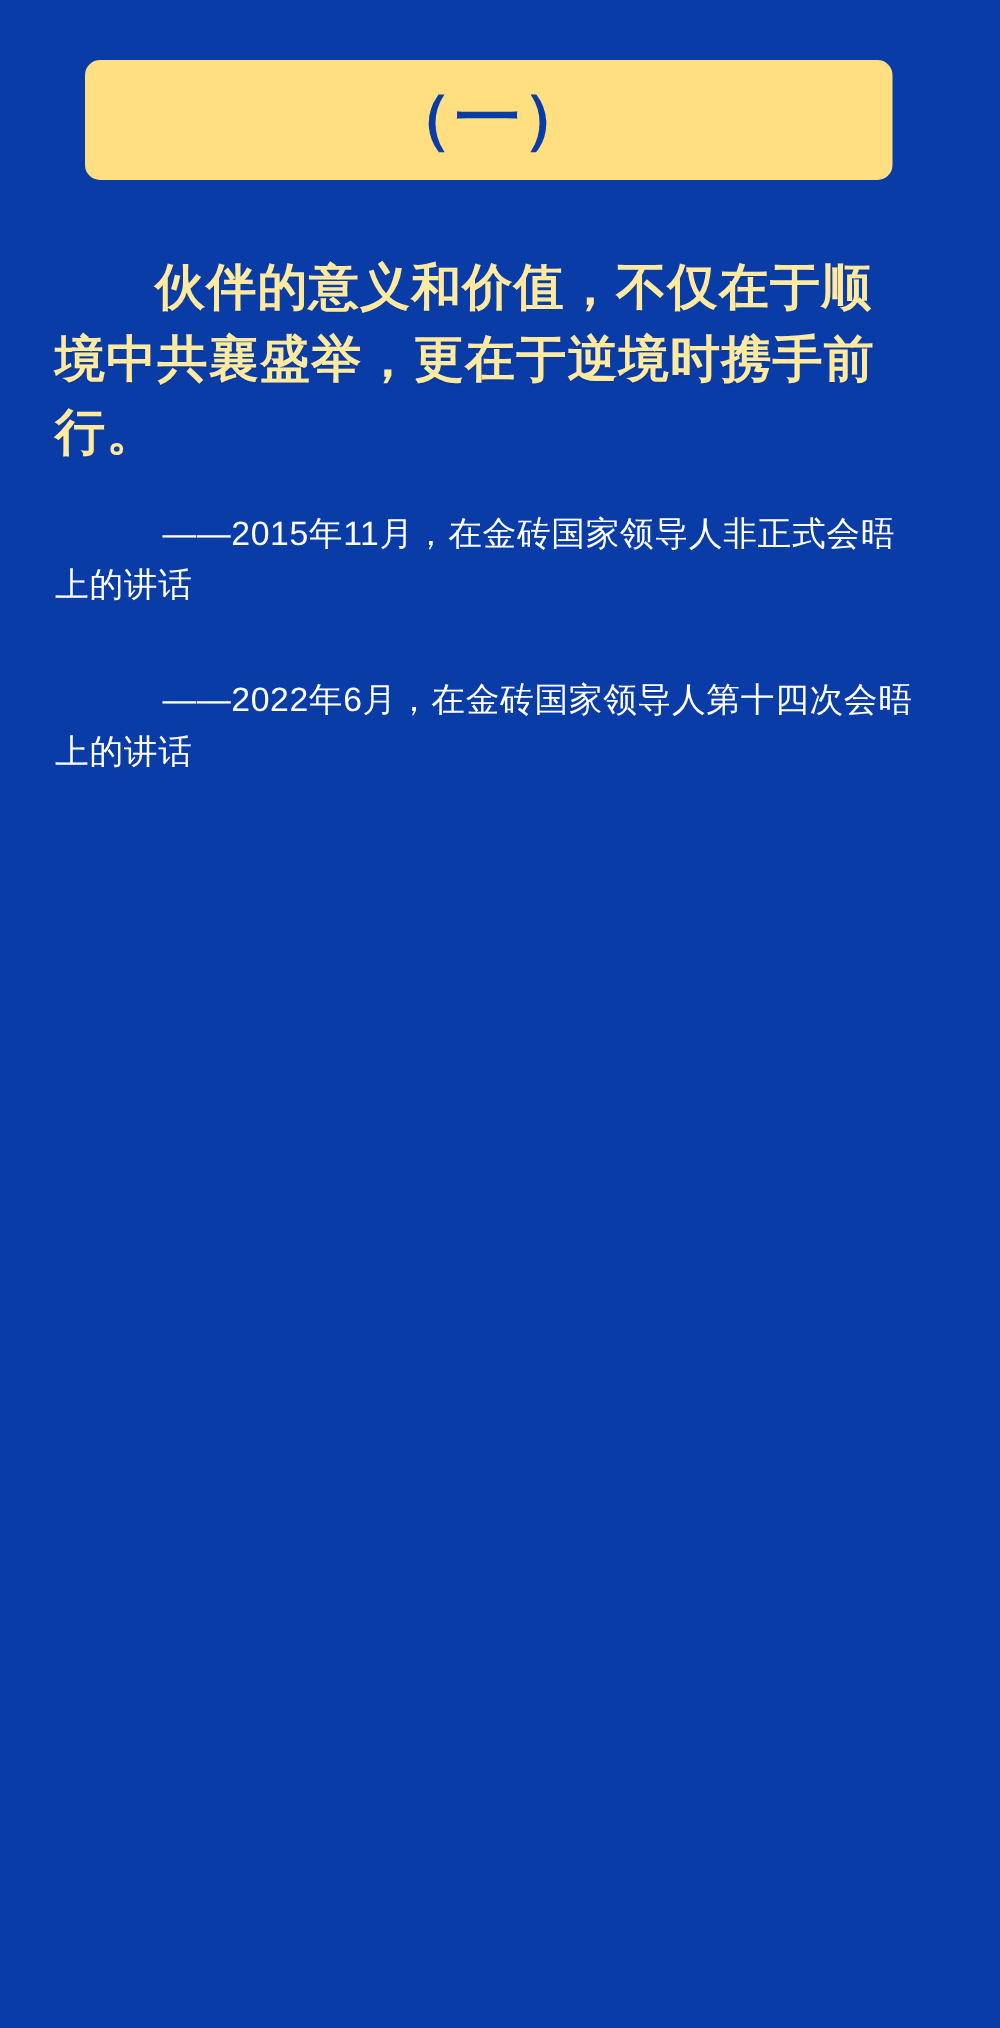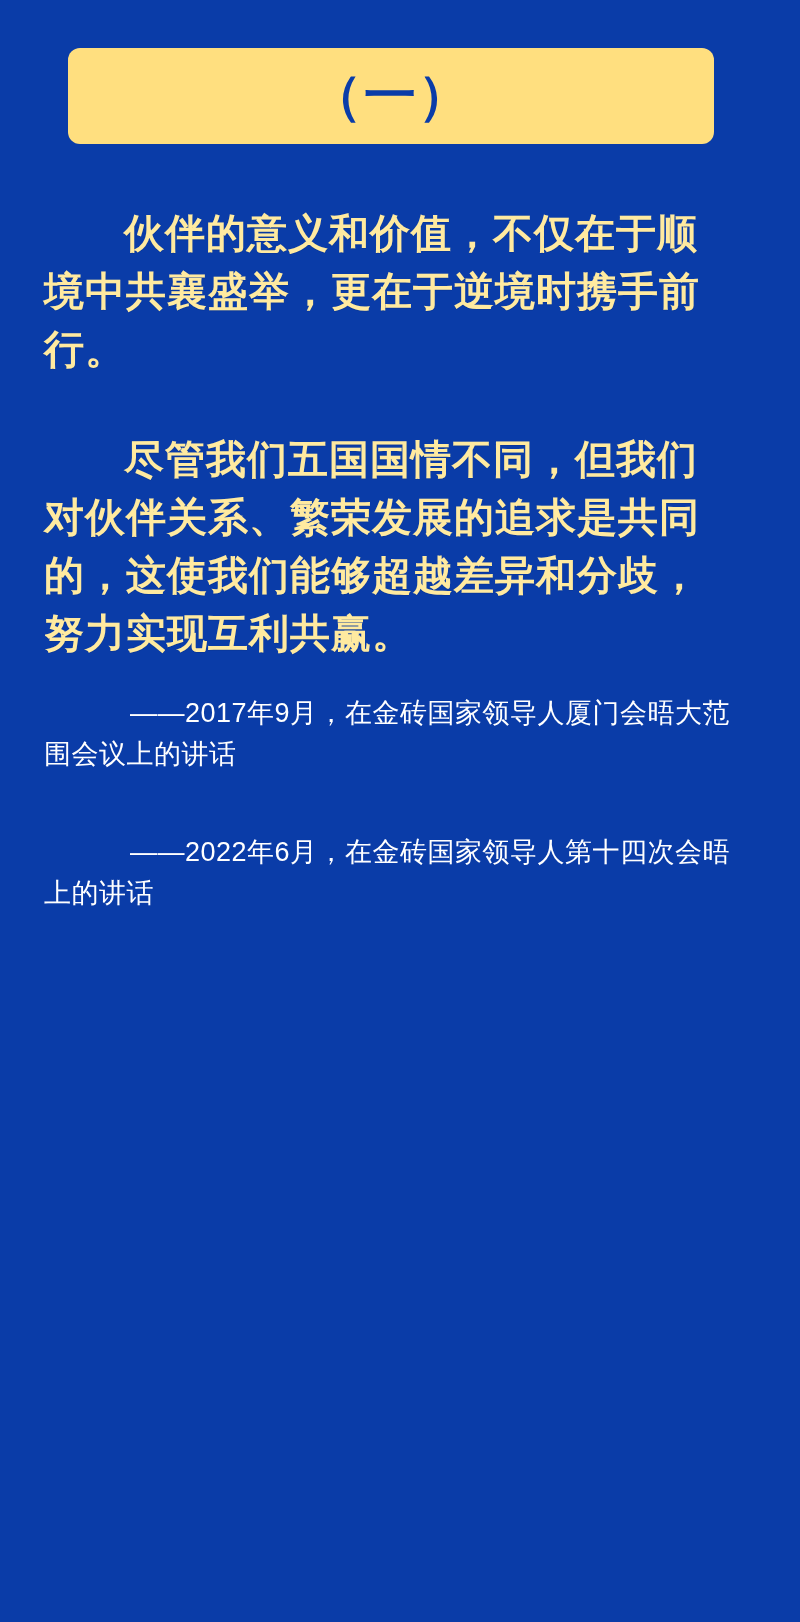--- a/index.html
+++ b/index.html
@@ -51,21 +51,21 @@
   .quote-block {
     margin-bottom: 44px;
   }
   .quote-body {
     color: #ffeaa0;
     font-size: 40px;
     font-weight: 700;
     line-height: 1.45;
     text-indent: 80px;
     letter-spacing: 1px;
-    font-family: Liberation Serif, serif;
+    font-family: Liberation Mono, monospace;
     text-shadow: 0 1px 0 rgba(0,0,0,0.08);
   }
   .quote-source {
     color: #ffffff;
     font-size: 27px;
     font-weight: 400;
     line-height: 1.5;
     margin-top: 26px;
     text-indent: 86px;
     letter-spacing: 0.5px;
@@ -84,25 +84,22 @@
 <div class="page">
 
   <div class="banner">
     <div class="banner-text">（一）</div>
   </div>
 
   <div class="content">
 
     <div class="quote-block b1">
       <div class="quote-body">伙伴的意义和价值，不仅在于顺境中共襄盛举，更在于逆境时携手前行。</div>
+      <div class="quote-source">——2015年11月，在金砖国家领导人非正式会晤上的讲话</div>
     </div>
 
-    <div class="quote-block b2">
-      <div class="quote-body">尽管我们五国国情不同，但我们对伙伴关系、繁荣发展的追求是共同的，这使我们能够超越差异和分歧，努力实现互利共赢。</div>
-      <div class="quote-source">——2017年9月，在金砖国家领导人厦门会晤大范围会议上的讲话</div>
-    </div>
 
     <div class="quote-block b3">
       <div class="quote-source">——2022年6月，在金砖国家领导人第十四次会晤上的讲话</div>
     </div>
 
   </div>
 </div>
 
 </body></html>

